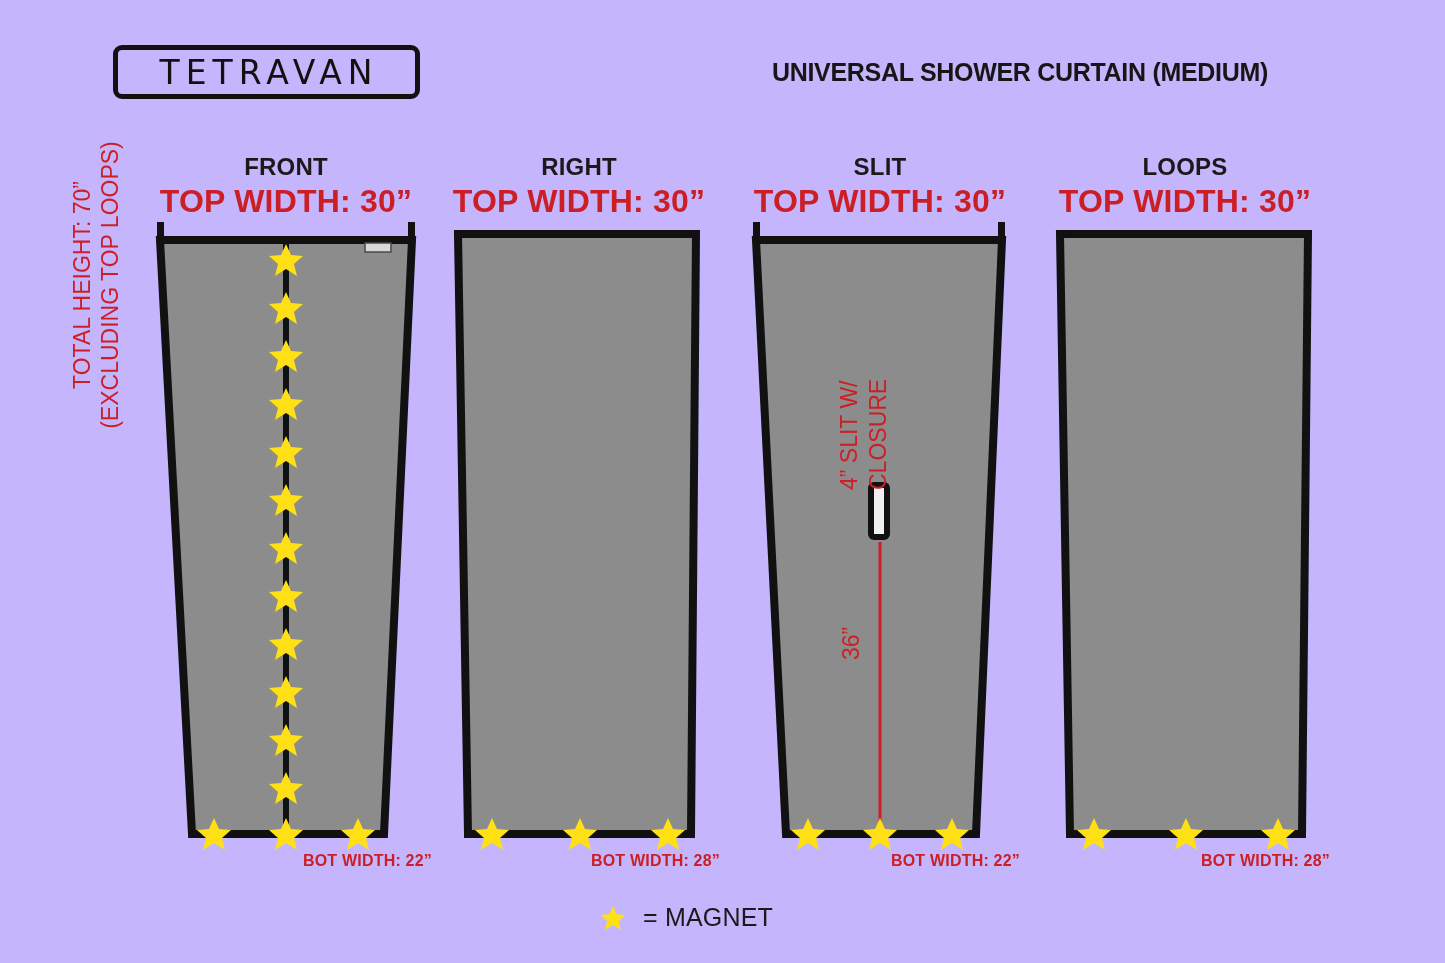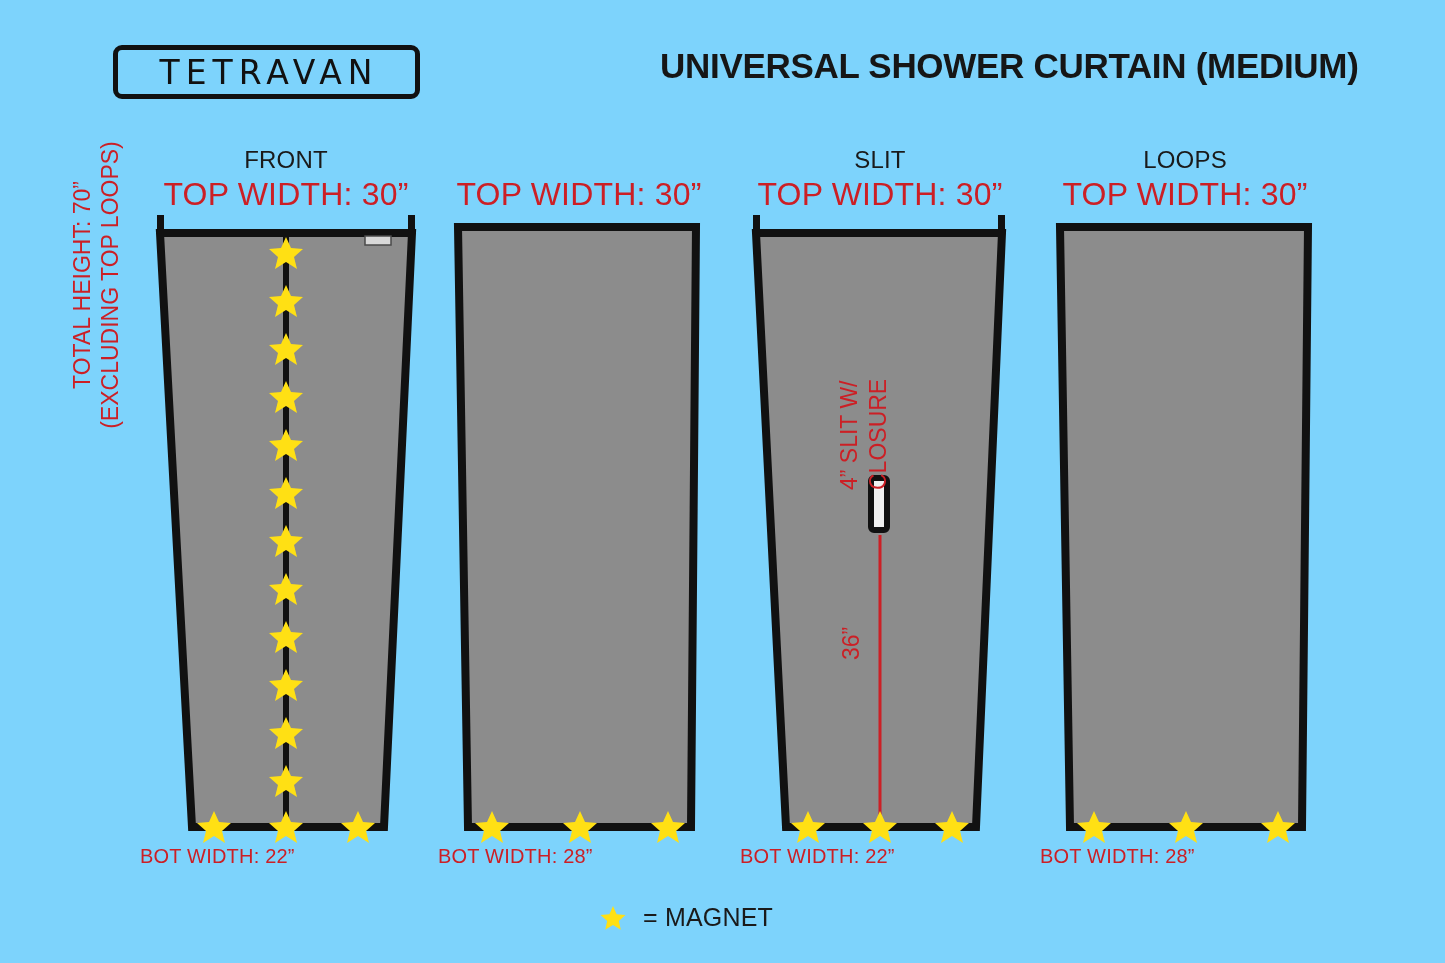--- a/index.html
+++ b/index.html
@@ -7,21 +7,21 @@
     padding: 0;
     background: #ffffff;
   }
   body {
     font-family: "Liberation Sans", sans-serif;
   }
   #sheet {
     position: relative;
     width: 1445px;
     height: 963px;
-    background: #7dd3fc;
+    background: #c4b5fd;
     overflow: hidden;
   }
 
   
   #logo-box {
     position: absolute;
     left: 113px;
     top: 45px;
     width: 307px;
     height: 54px;
@@ -39,35 +39,37 @@
     letter-spacing: 6px;
     color: #111111;
     line-height: 1;
     padding-left: 5px;
   }
 
   
   #sheet-title {
     position: absolute;
     left: 660px;
-    top: 46px;
+    top: 58px;
     width: 720px;
+    text-align: center;
     font-family: "Liberation Sans", sans-serif;
-    font-size: 35px;
+    font-size: 25px;
     font-weight: bold;
     color: #161616;
     letter-spacing: -0.3px;
     white-space: nowrap;
   }
 
   
   .panel-group {
     position: absolute;
-    top: 0;
+    top: 7px;
     height: 809px;
+    font-weight: bold;
   }
   .panel-name {
     position: absolute;
     top: 146px;
     width: 100%;
     text-align: center;
     font-size: 24px;
     color: #1a1a1a;
     letter-spacing: 0.2px;
   }
@@ -78,22 +80,22 @@
     text-align: center;
     font-size: 32px;
     color: #cc1f25;
     letter-spacing: 0.2px;
     white-space: nowrap;
   }
   .panel-botw {
     position: absolute;
     top: 845px;
     width: 100%;
-    text-align: left;
-    font-size: 20px;
+    text-align: right;
+    font-size: 16px;
     color: #cc1f25;
     letter-spacing: 0.2px;
     white-space: nowrap;
   }
   .panel-svg {
     position: absolute;
     top: 205px;
     left: 0;
   }
 
@@ -205,20 +207,21 @@
       <g fill="#ffe014">
         <polygon points="74,606 79,617 91,618 82,626 85,638 74,631 63,638 66,626 57,618 69,617"></polygon>
         <polygon points="146,606 151,617 163,618 154,626 157,638 146,631 135,638 138,626 129,618 141,617"></polygon>
         <polygon points="218,606 223,617 235,618 226,626 229,638 218,631 207,638 210,626 201,618 213,617"></polygon>
       </g>
     </svg>
     <div class="panel-botw">BOT  WIDTH: 22”</div>
   </div>
 
   <div class="panel-group" style="left:438px;width:282px;">
+    <div class="panel-name">RIGHT</div>
     <div class="panel-topw">TOP WIDTH: 30”</div>
     <svg class="panel-svg" width="282" height="640" viewBox="0 0 282 640">
       <polygon points="20,22 258,22 253,622 30,622" fill="#8c8c8c" stroke="#111111" stroke-width="8" stroke-linejoin="miter"></polygon>
       <g fill="#ffe014">
         <polygon points="54,606 59,617 71,618 62,626 65,638 54,631 43,638 46,626 37,618 49,617"></polygon>
         <polygon points="142,606 147,617 159,618 150,626 153,638 142,631 131,638 134,626 125,618 137,617"></polygon>
         <polygon points="230,606 235,617 247,618 238,626 241,638 230,631 219,638 222,626 213,618 225,617"></polygon>
       </g>
     </svg>
     <div class="panel-botw">BOT  WIDTH: 28”</div>

